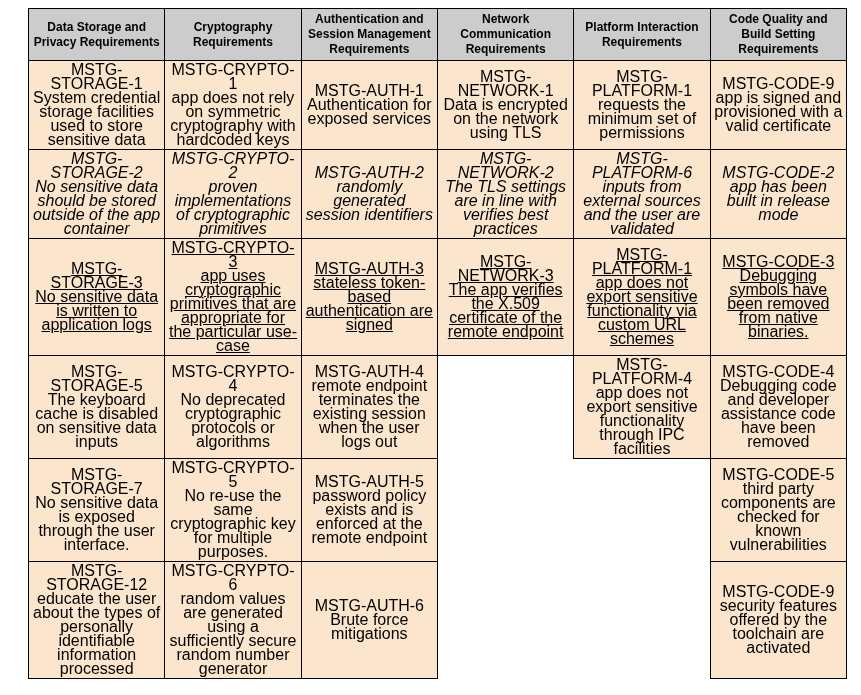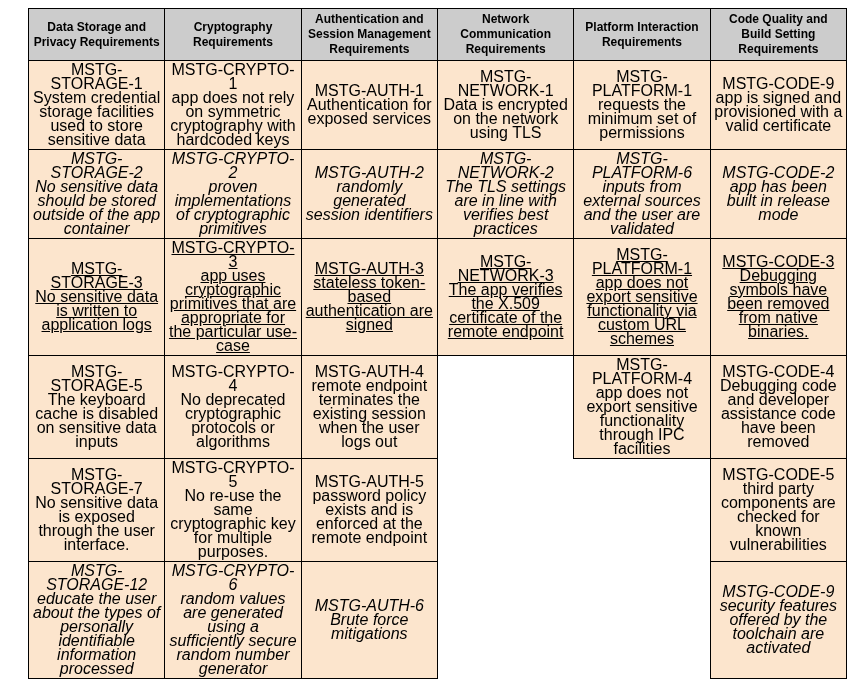--- a/index.html
+++ b/index.html
@@ -181,21 +181,21 @@
             <span class="req-code">MSTG-AUTH-5</span>
             <span class="req-text">password policy exists and is enforced at the remote endpoint</span>
           </td>
           <td class="empty"></td>
           <td class="empty"></td>
           <td class="cell">
             <span class="req-code">MSTG-CODE-5</span>
             <span class="req-text">third party components are checked for known vulnerabilities</span>
           </td>
         </tr>
-        <tr style="height: 89px; font-style: italic;">
+        <tr style="height: 89px;">
           <td class="cell">
             <span class="req-code">MSTG-STORAGE-12</span>
             <span class="req-text">educate the user about the types of personally identifiable information processed</span>
           </td>
           <td class="cell">
             <span class="req-code">MSTG-CRYPTO-6</span>
             <span class="req-text">random values are generated using a sufficiently secure random number generator</span>
           </td>
           <td class="cell">
             <span class="req-code">MSTG-AUTH-6</span>

